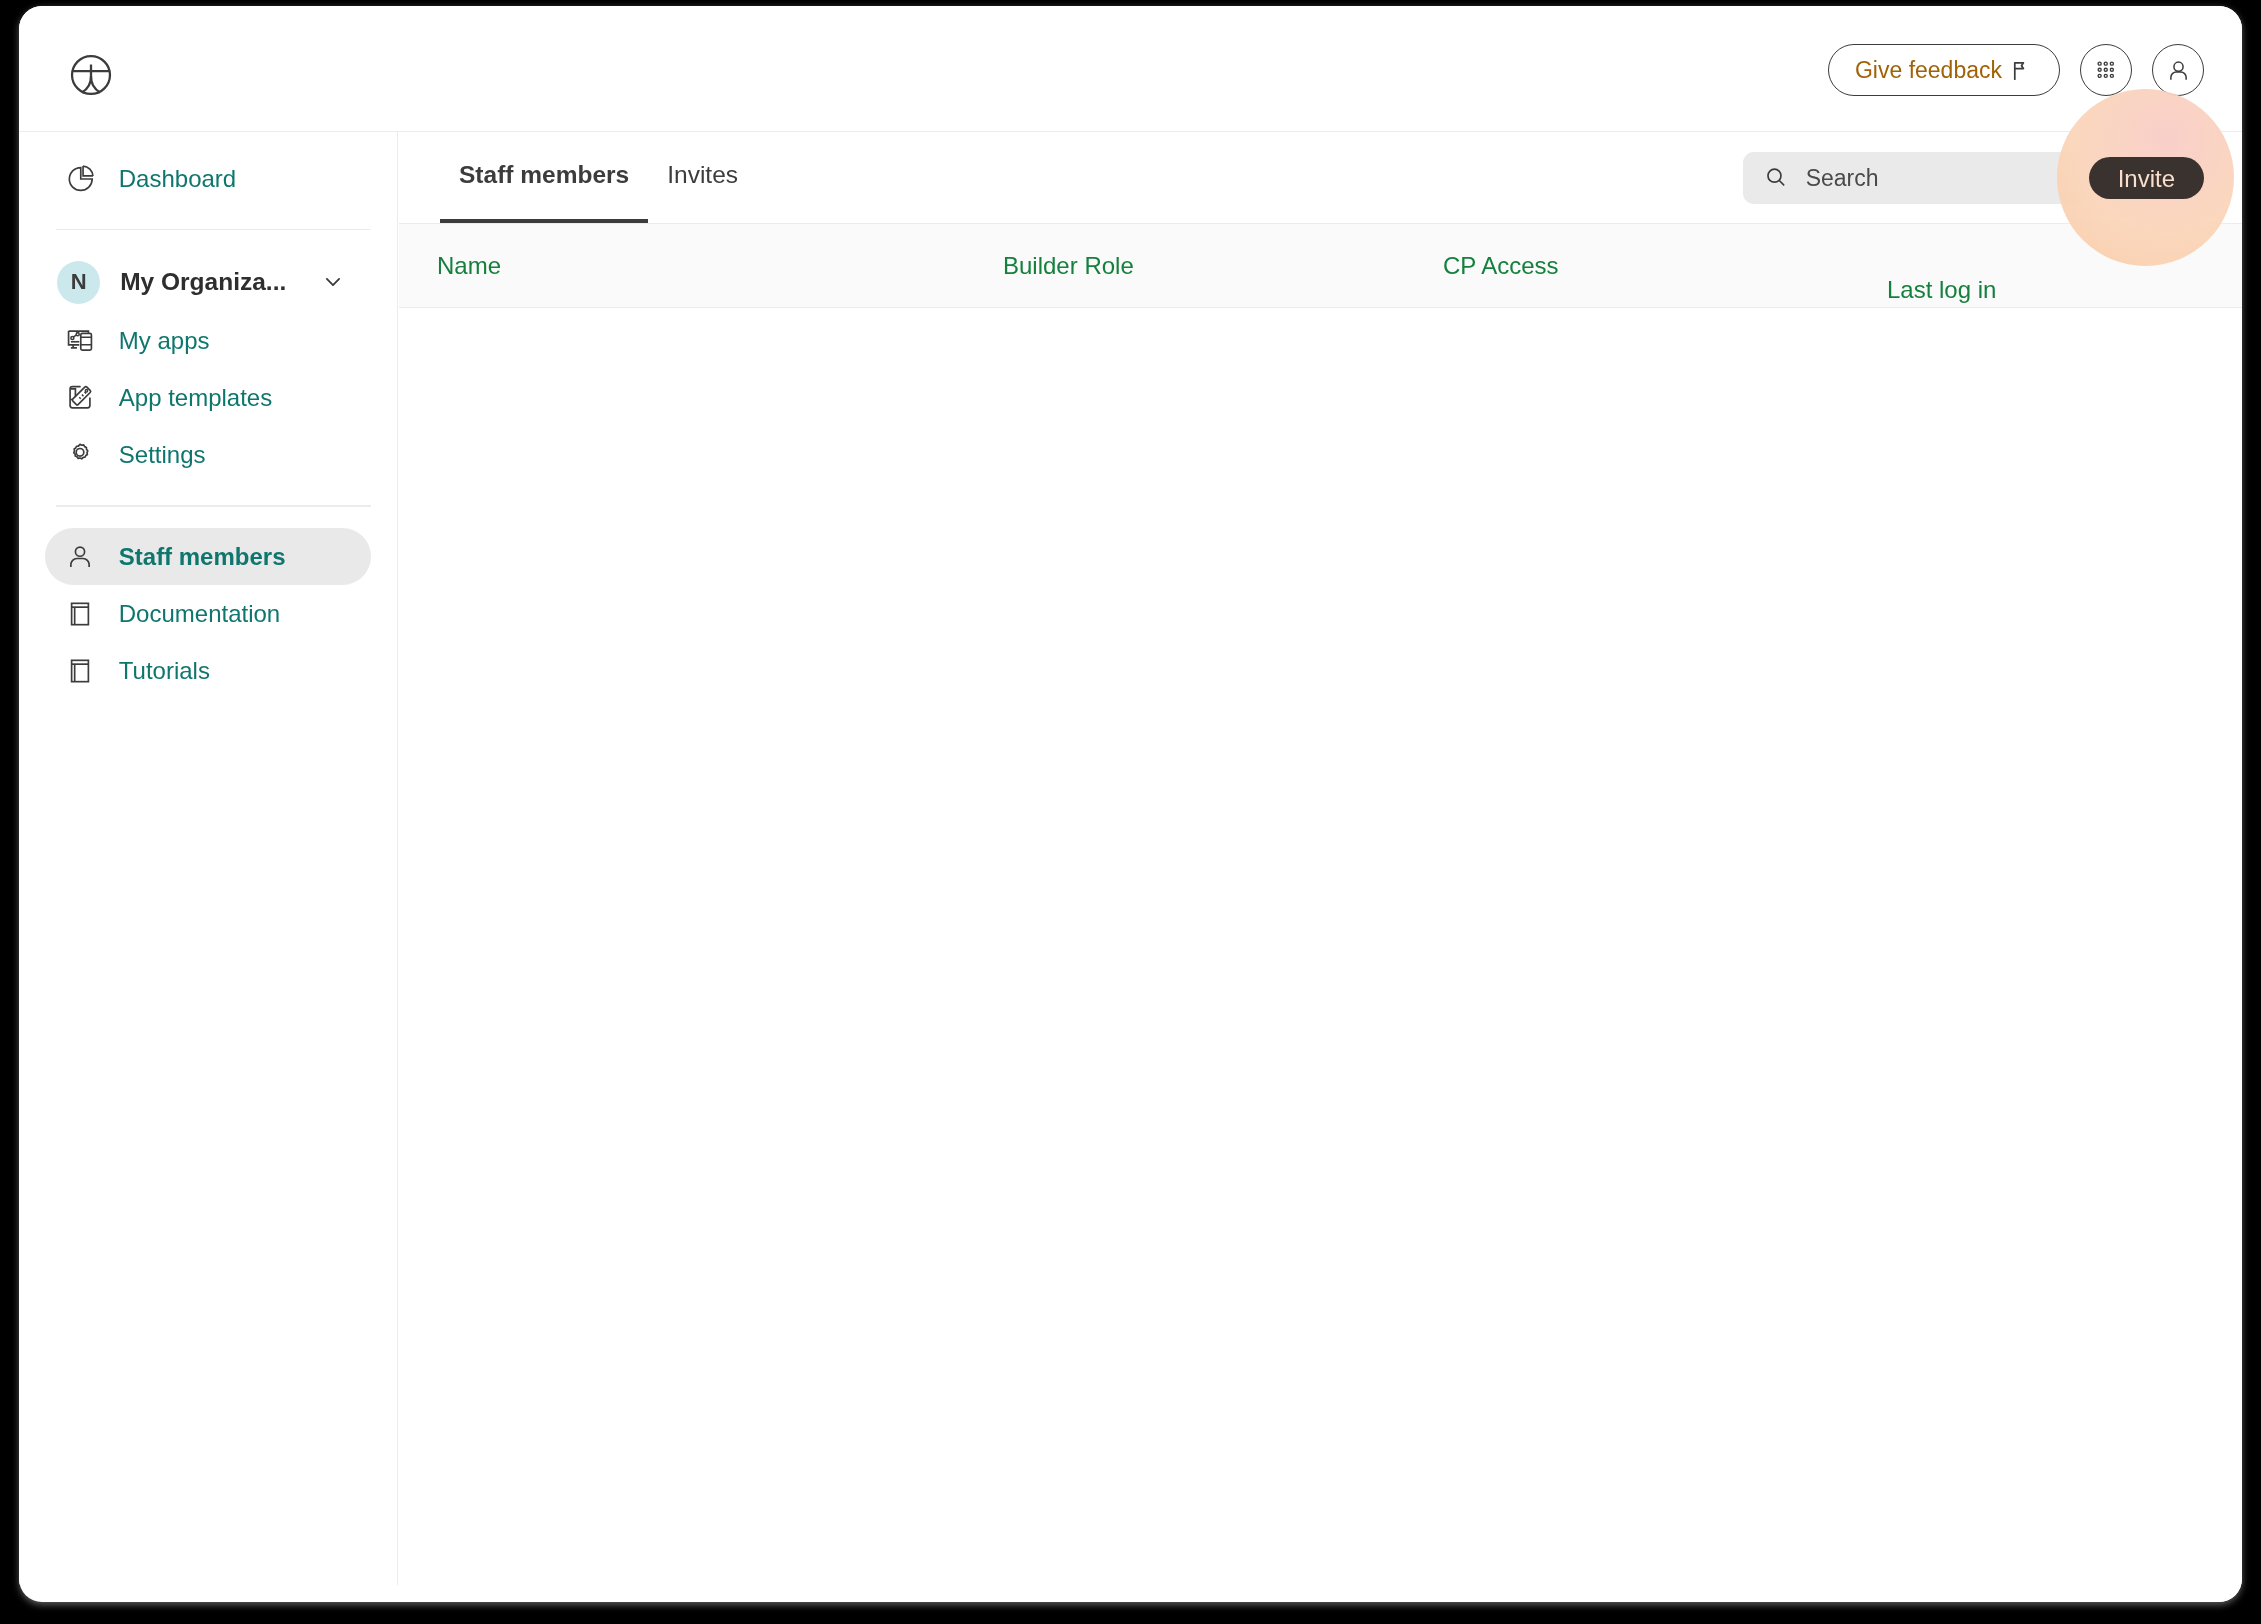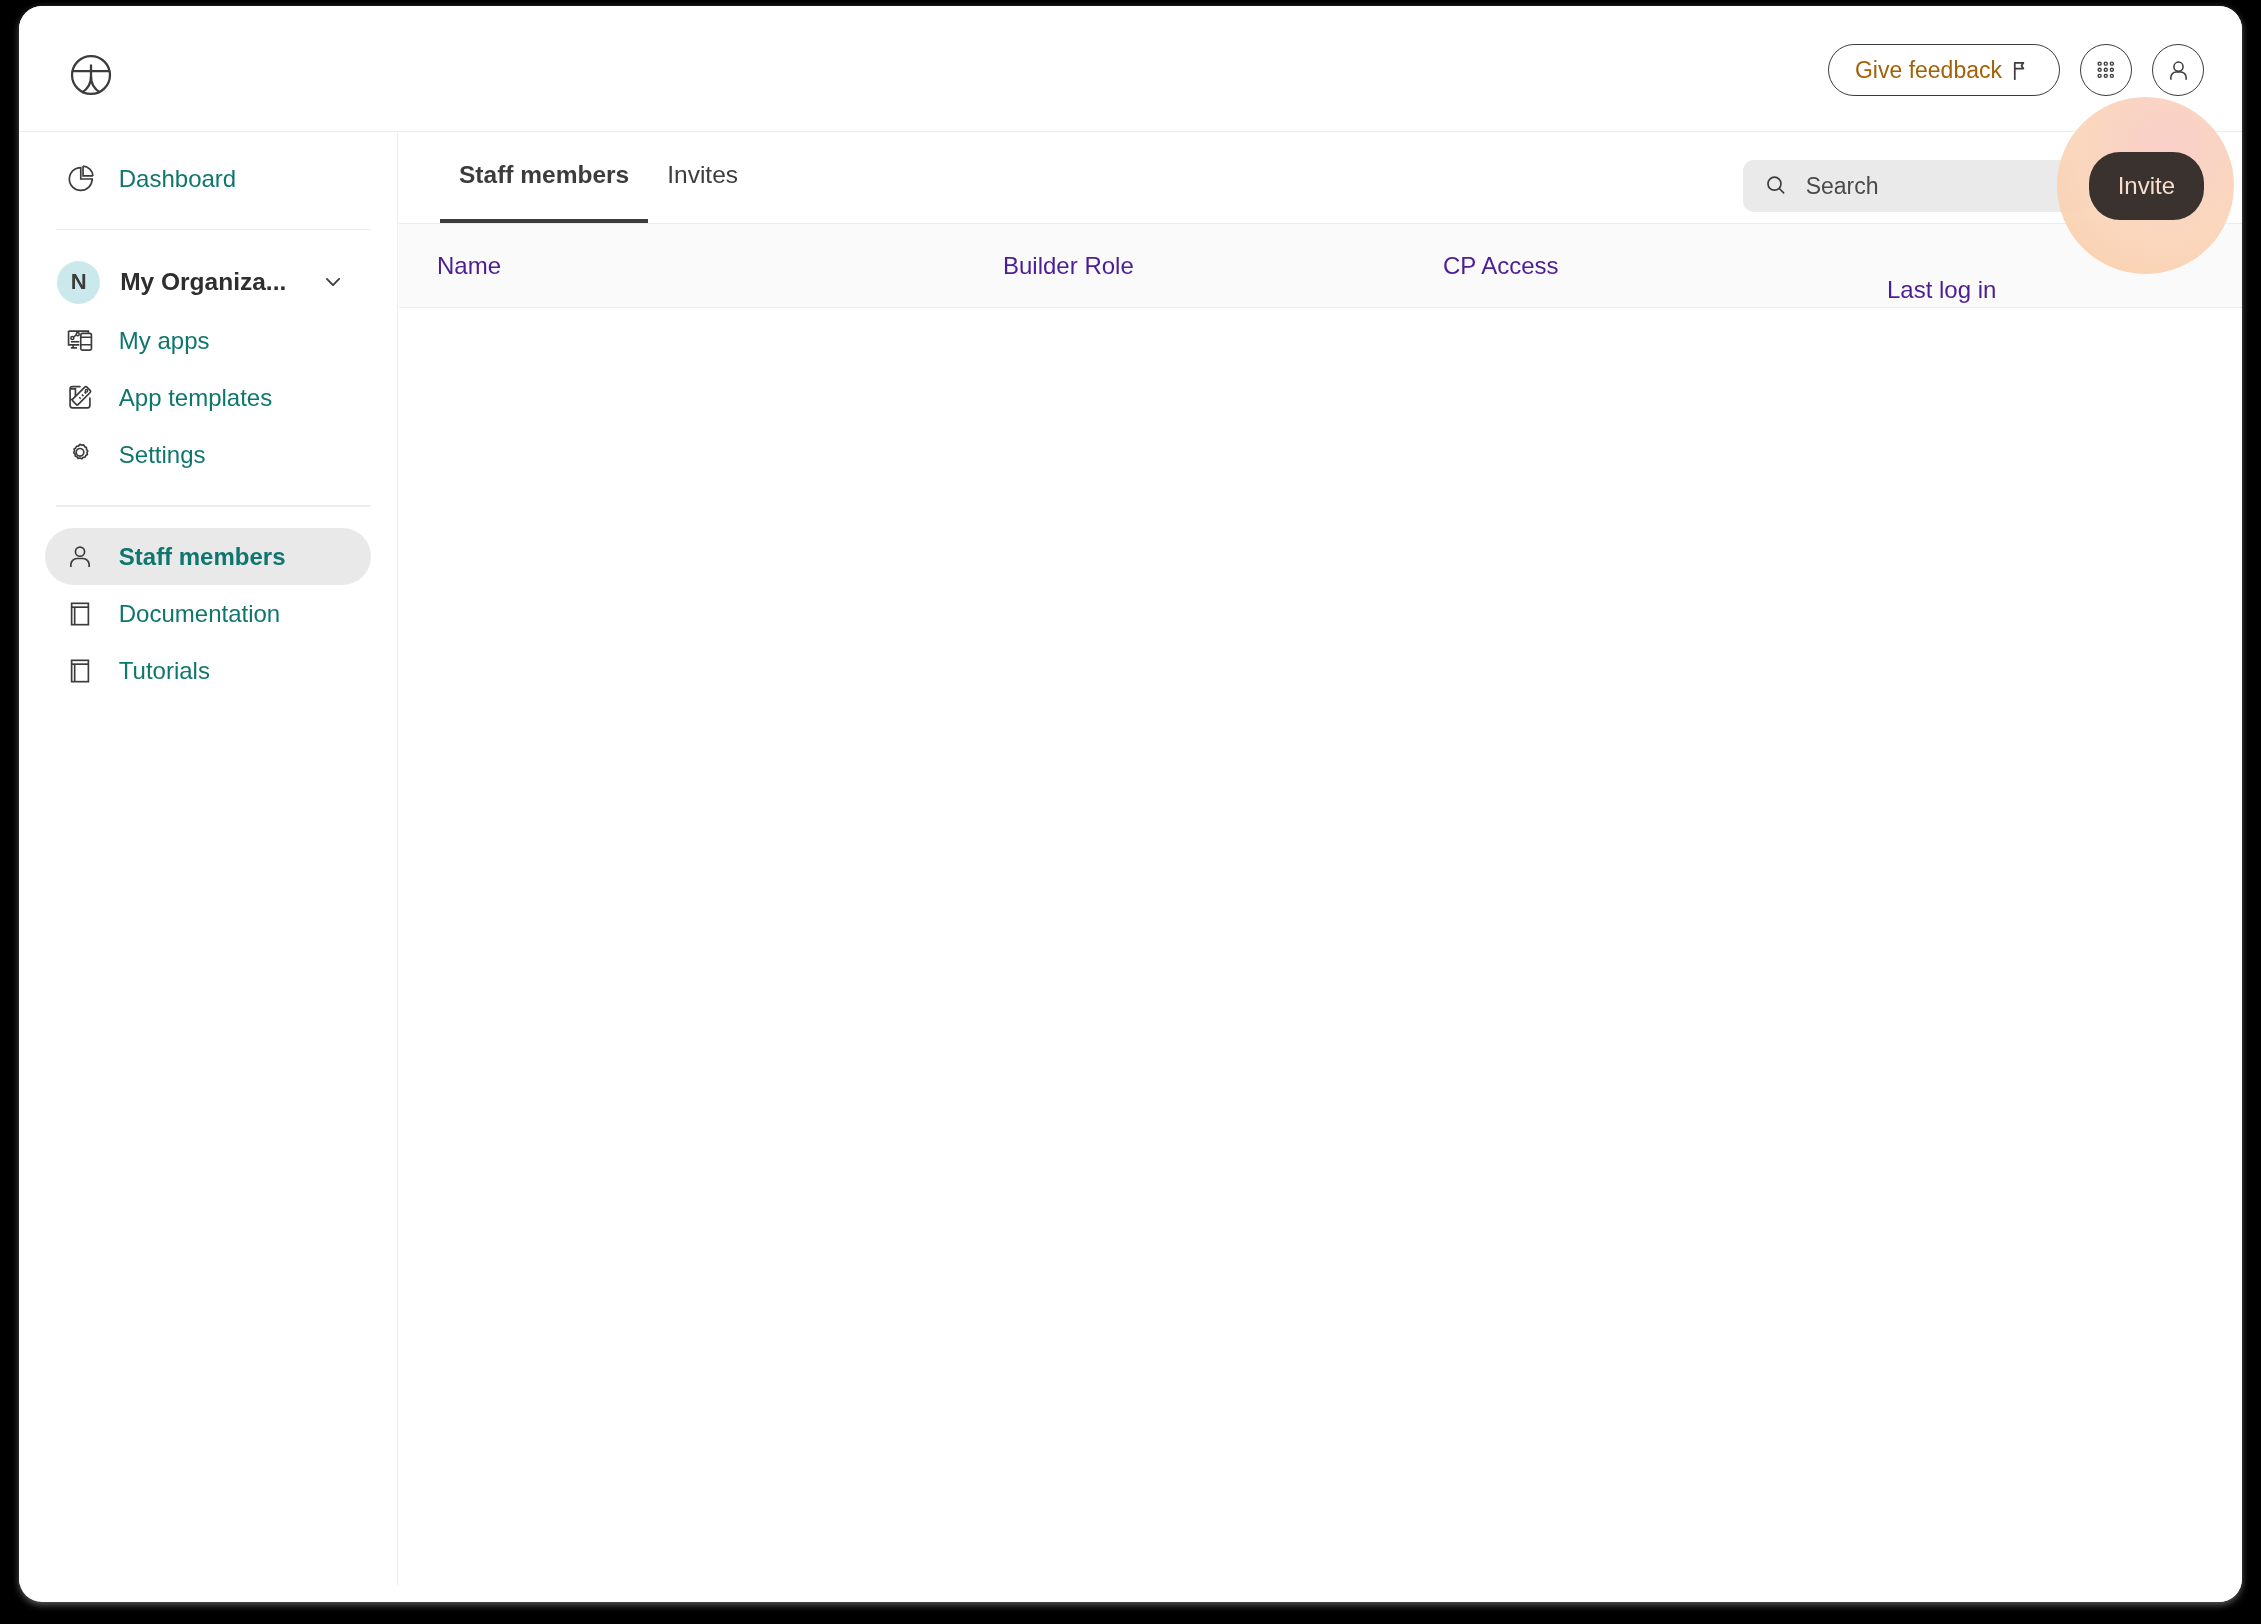--- a/index.html
+++ b/index.html
@@ -219,41 +219,41 @@
     height: 177px;
     margin-left: -89px;
     margin-top: -89px;
     border-radius: 50%;
     background: radial-gradient(circle at 62% 28%, rgba(249,205,199,0.95) 0%, rgba(250,213,186,0.95) 55%, rgba(250,205,168,0.95) 100%);
     pointer-events: none;
   }
   #invite-button {
     position: relative;
     z-index: 2;
-    height: 68px;
+    height: 42px;
     padding: 8px 29px;
     border: none;
     border-radius: 31px;
     background: #3a322f;
     color: #f9ddcd;
     font-size: 24px;
     font-family: "Liberation Sans", sans-serif;
     cursor: pointer;
     white-space: nowrap;
   }
 
   
   #table-header {
     display: flex;
     align-items: center;
     height: 84px;
     background: #fafafa;
     border-bottom: 1.5px solid #ececec;
     font-size: 24px;
-    color: #4c1d95;
+    color: #15803d;
   }
   .th { padding-left: 0; white-space: nowrap; }
   .th-name      { width: 604px; padding-left: 38px; }
   .th-role      { width: 440px; }
   .th-cp        { width: 444px; }
   .th-login     { flex: 1; margin-top: 48px; }
   #table-body { height: 1224px; background: #ffffff; }
 
   svg { display: block; }
 </style>

